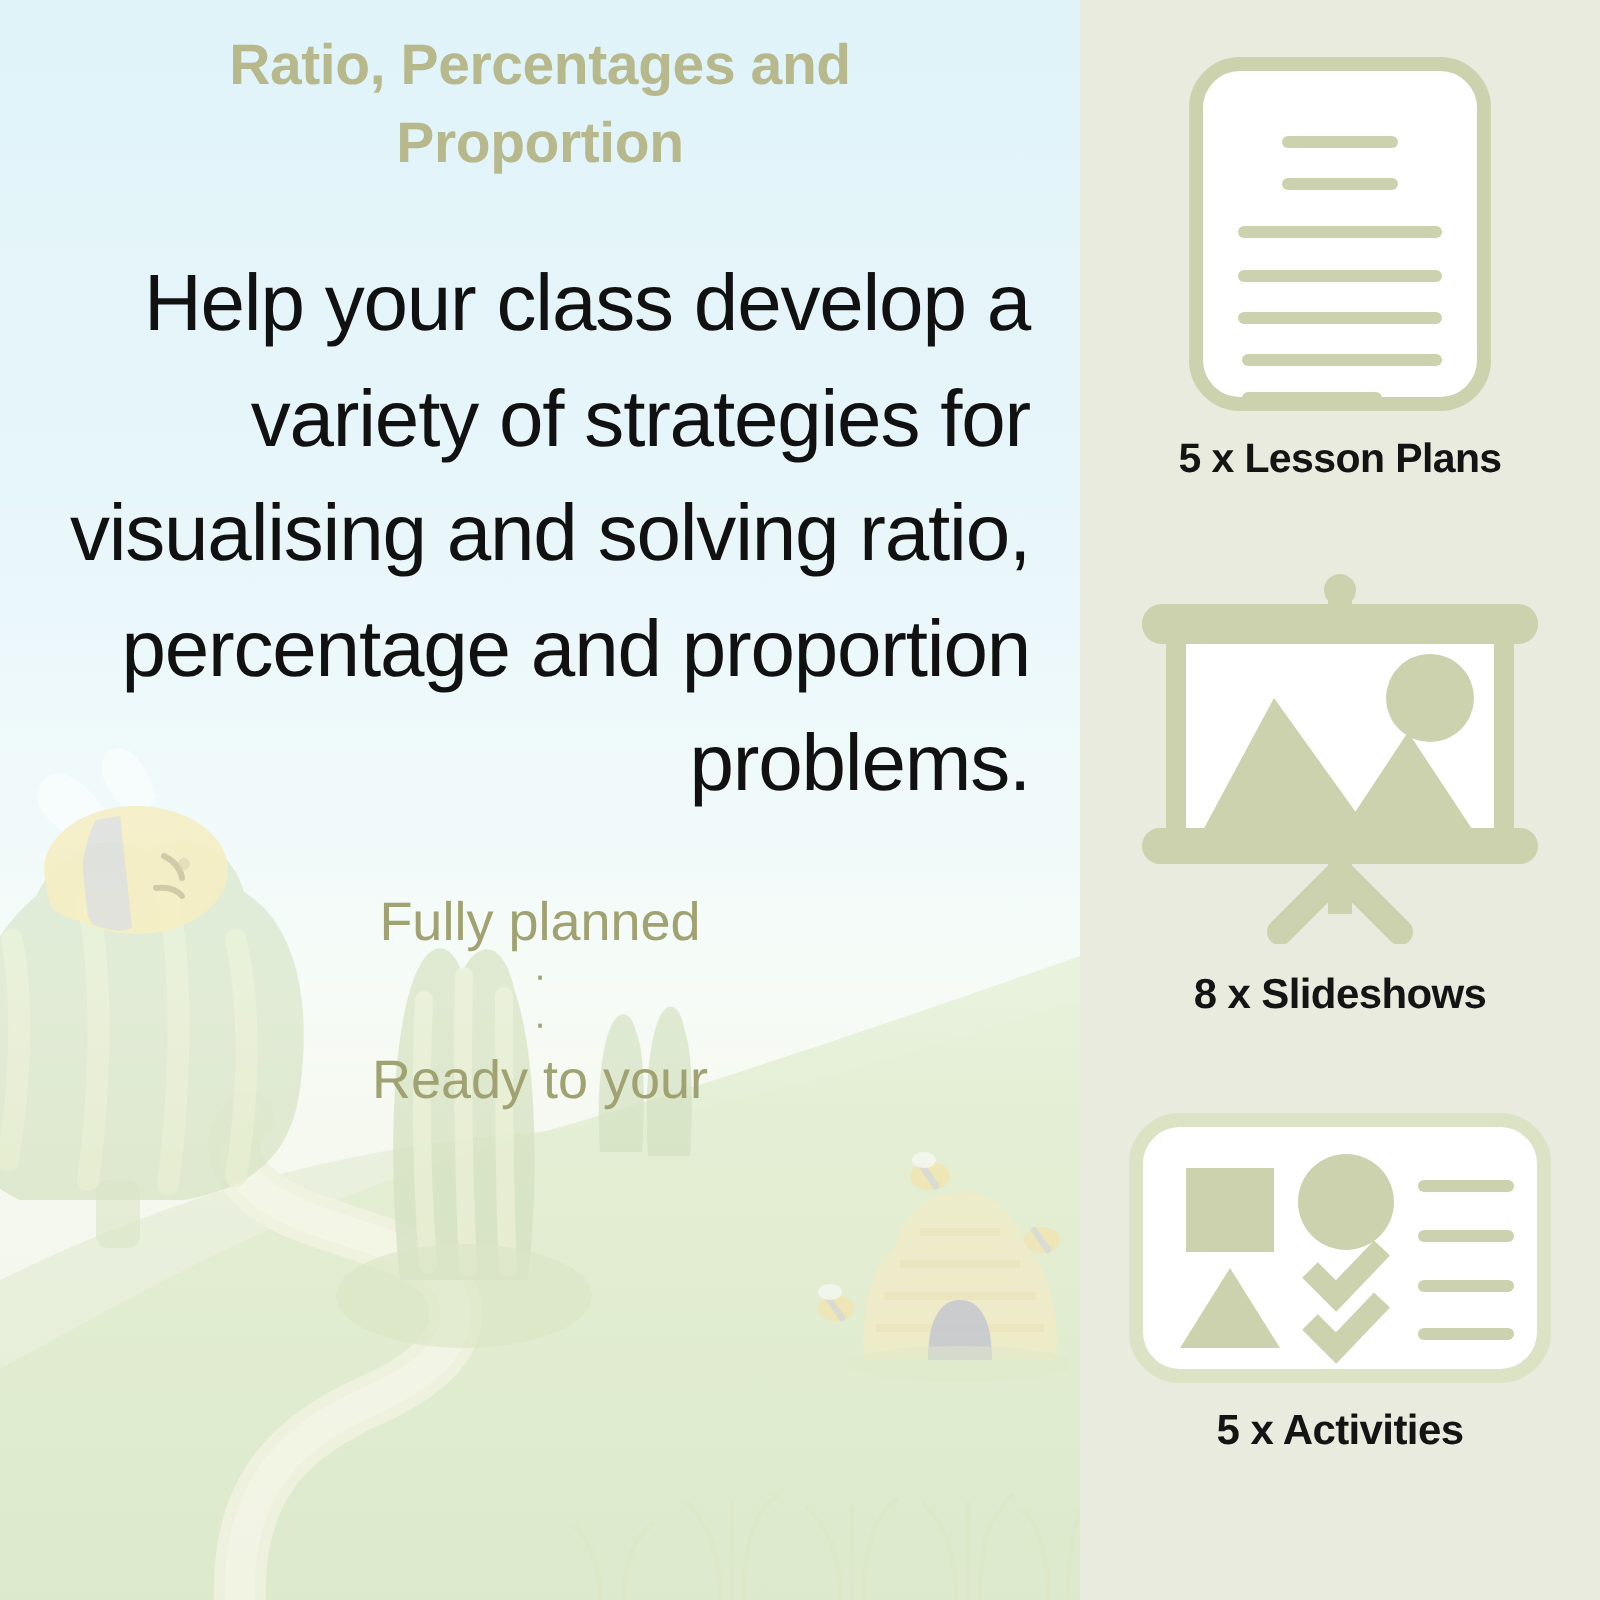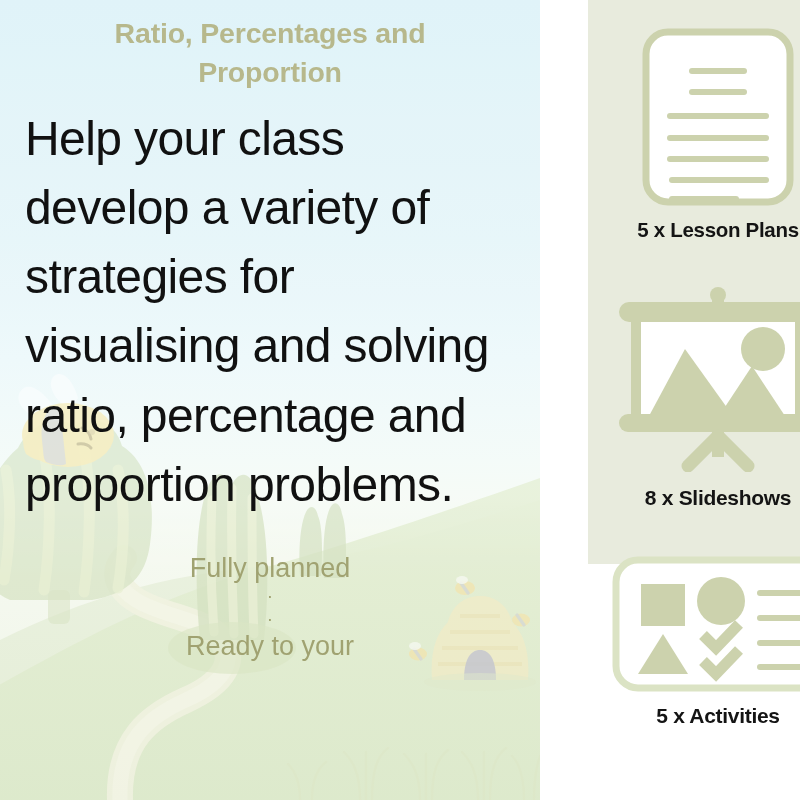--- a/index.html
+++ b/index.html
@@ -10,21 +10,20 @@
     overflow:hidden;
     background:#ffffff;
     font-family:"Liberation Sans", sans-serif;
   }
 
   #poster {
     position:relative;
     width:800px; height:800px;
     display:flex;
     overflow:hidden;
-    gap:48px;
   }
 
   
   #left-panel {
     position:relative;
     width:540px; height:800px;
     background:linear-gradient(180deg,#e2f4f9 0%, #e6f5f9 30%, #f2fbfc 52%, #f7fbf6 62%, #eef3e6 72%, #e9efdf 100%);
     overflow:hidden;
     flex:0 0 540px;
   }
@@ -45,24 +44,24 @@
     width:420px;
     text-align:center;
     font-size:28.5px;
     font-weight:bold;
     line-height:1.37;
     letter-spacing:-0.2px;
     color:#b7b88c;
   }
 
   #headline {
-    margin-top:12px;
+    margin-top:32px;
     width:490px;
-    text-align:left;
-    font-size:48px;
+    text-align:right;
+    font-size:40px;
     font-weight:400;
     line-height:1.44;
     letter-spacing:-0.6px;
     color:#111111;
   }
 
   #feature-list {
     margin-top:34px;
     width:460px;
     text-align:center;
@@ -70,21 +69,21 @@
     font-weight:normal;
     font-size:27px;
     line-height:1.0;
   }
   #feature-list .feat { display:block; padding:2px 0; }
   #feature-list .sep { display:block; font-size:19px; line-height:1.25; color:#a0a271; }
 
   
   #right-panel {
     position:relative;
-    width:260px; height:564px;
+    width:260px; height:800px;
     flex:0 0 260px;
     background:#e8ebdd;
     display:flex; flex-direction:column;
     align-items:center;
     padding-top:26px;
   }
 
   .feature-card {
     width:260px;
     display:flex; flex-direction:column; align-items:center;

